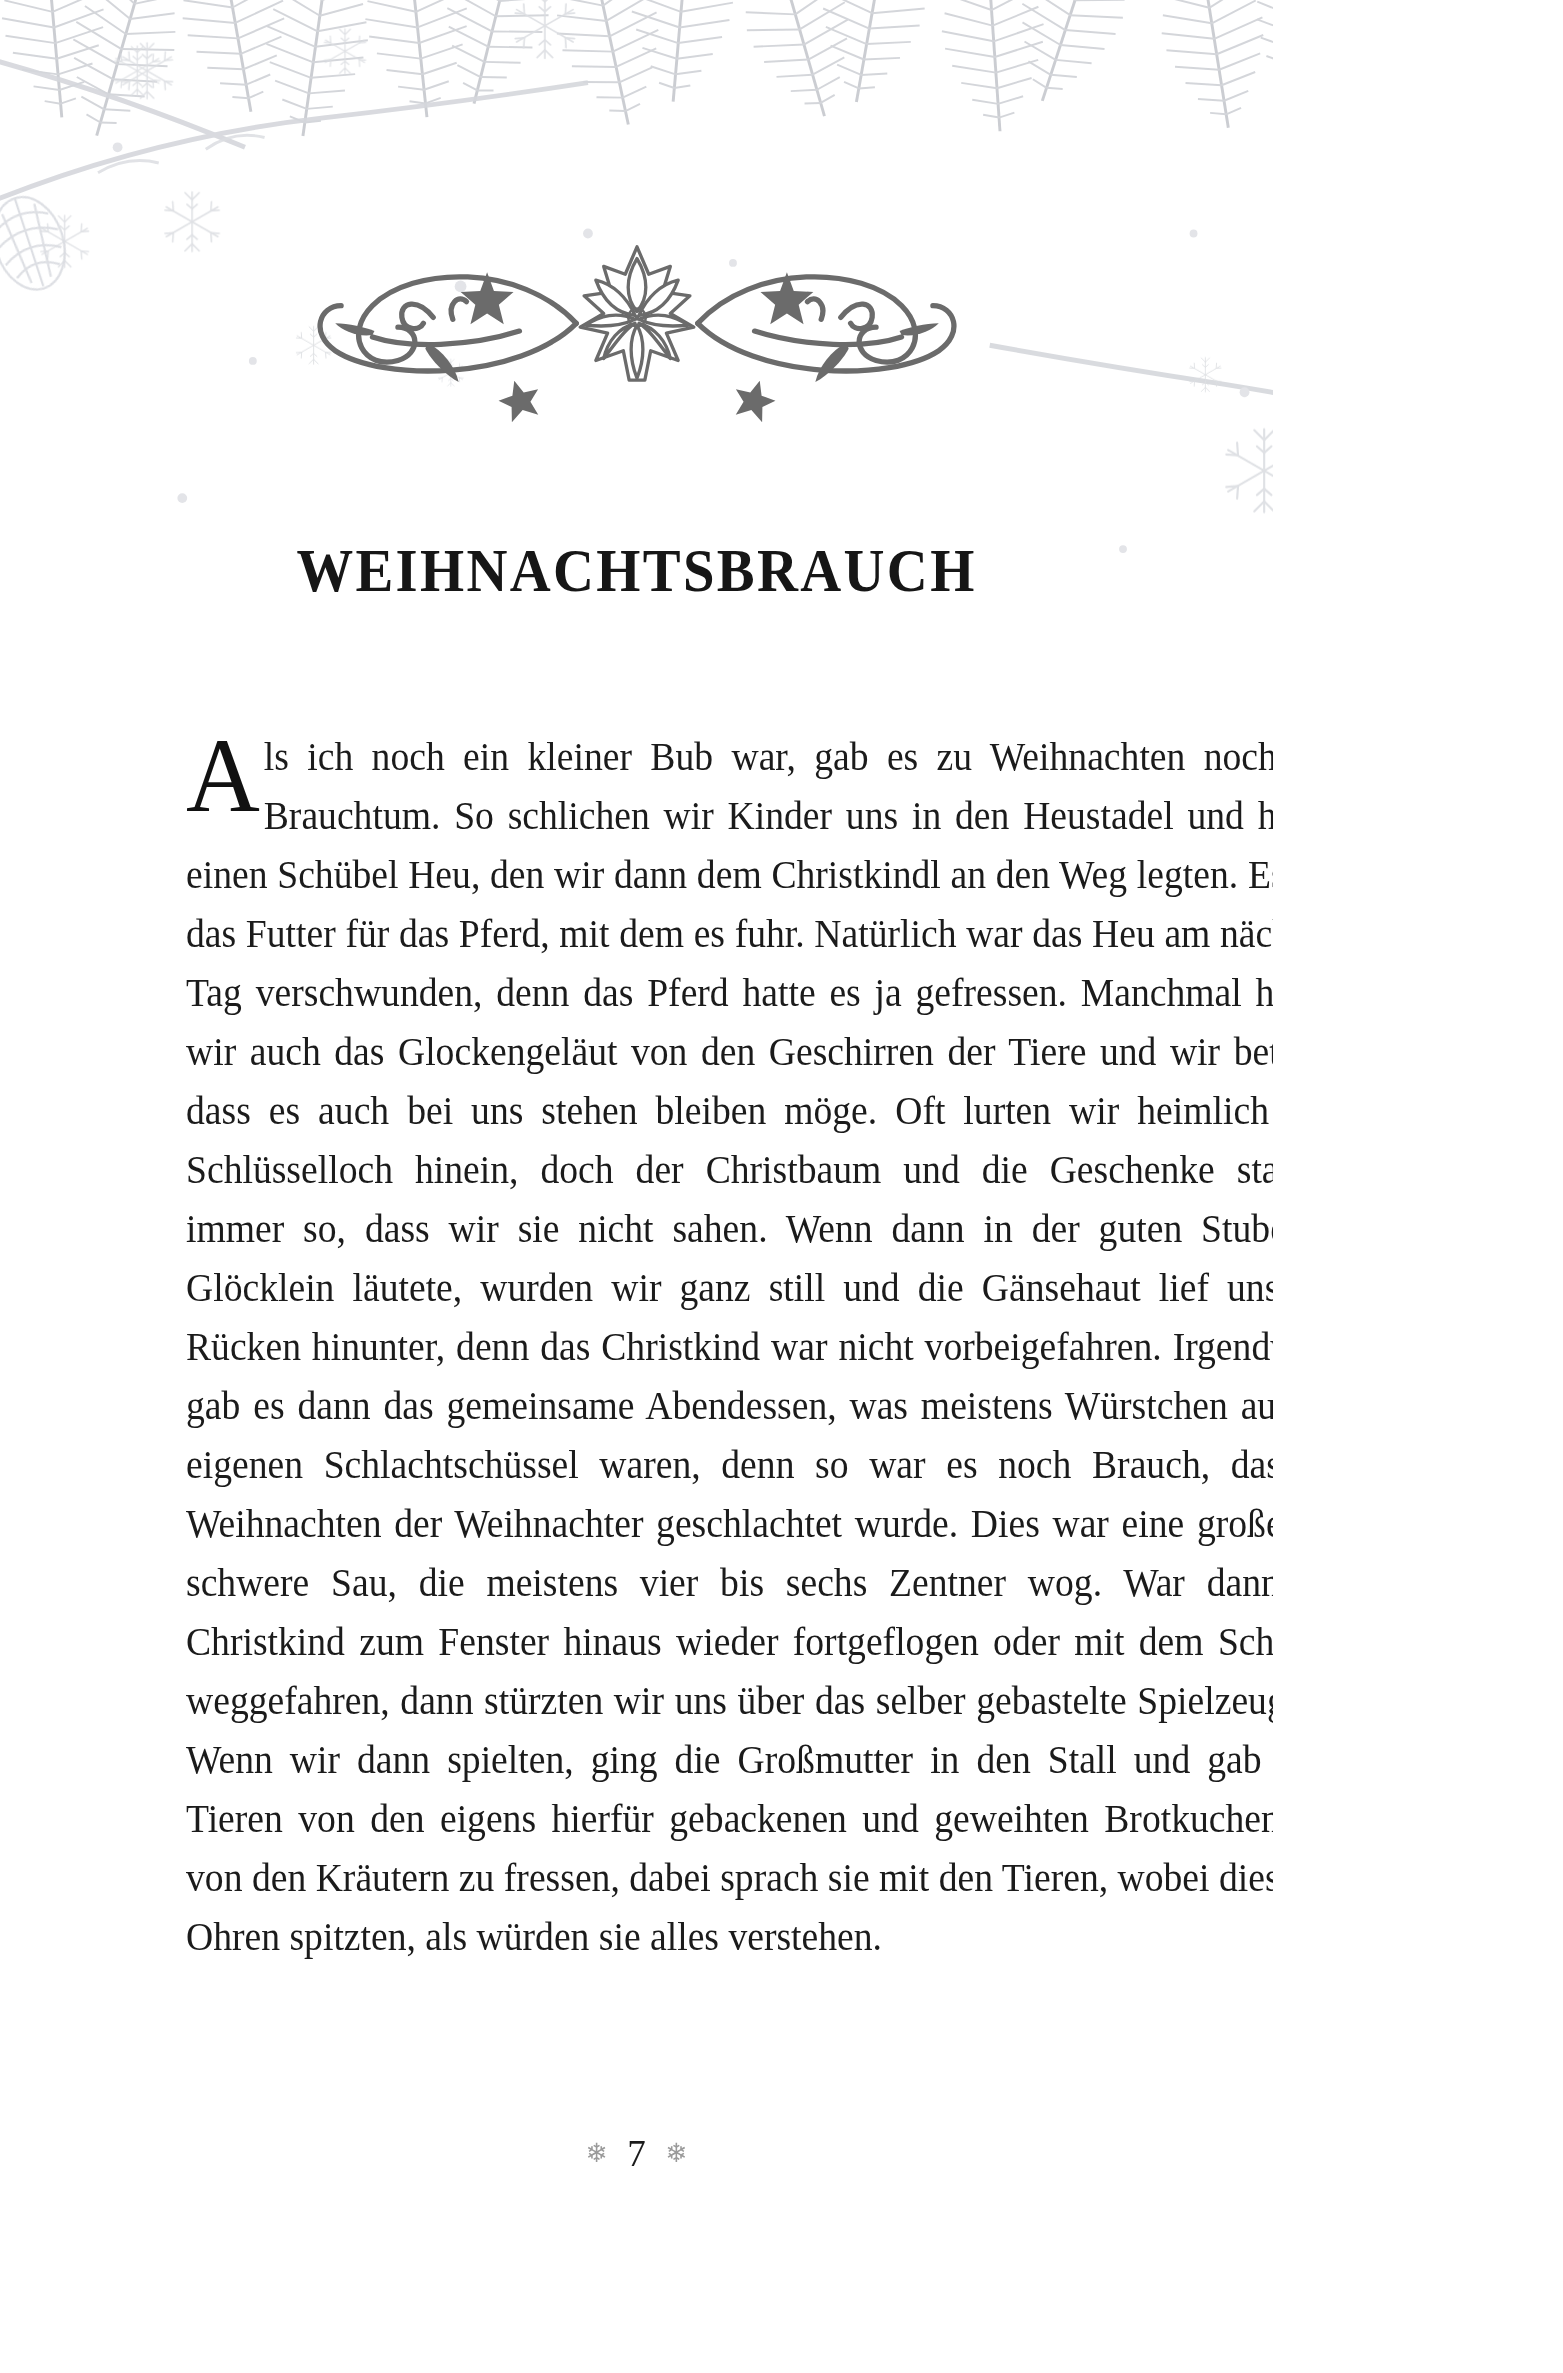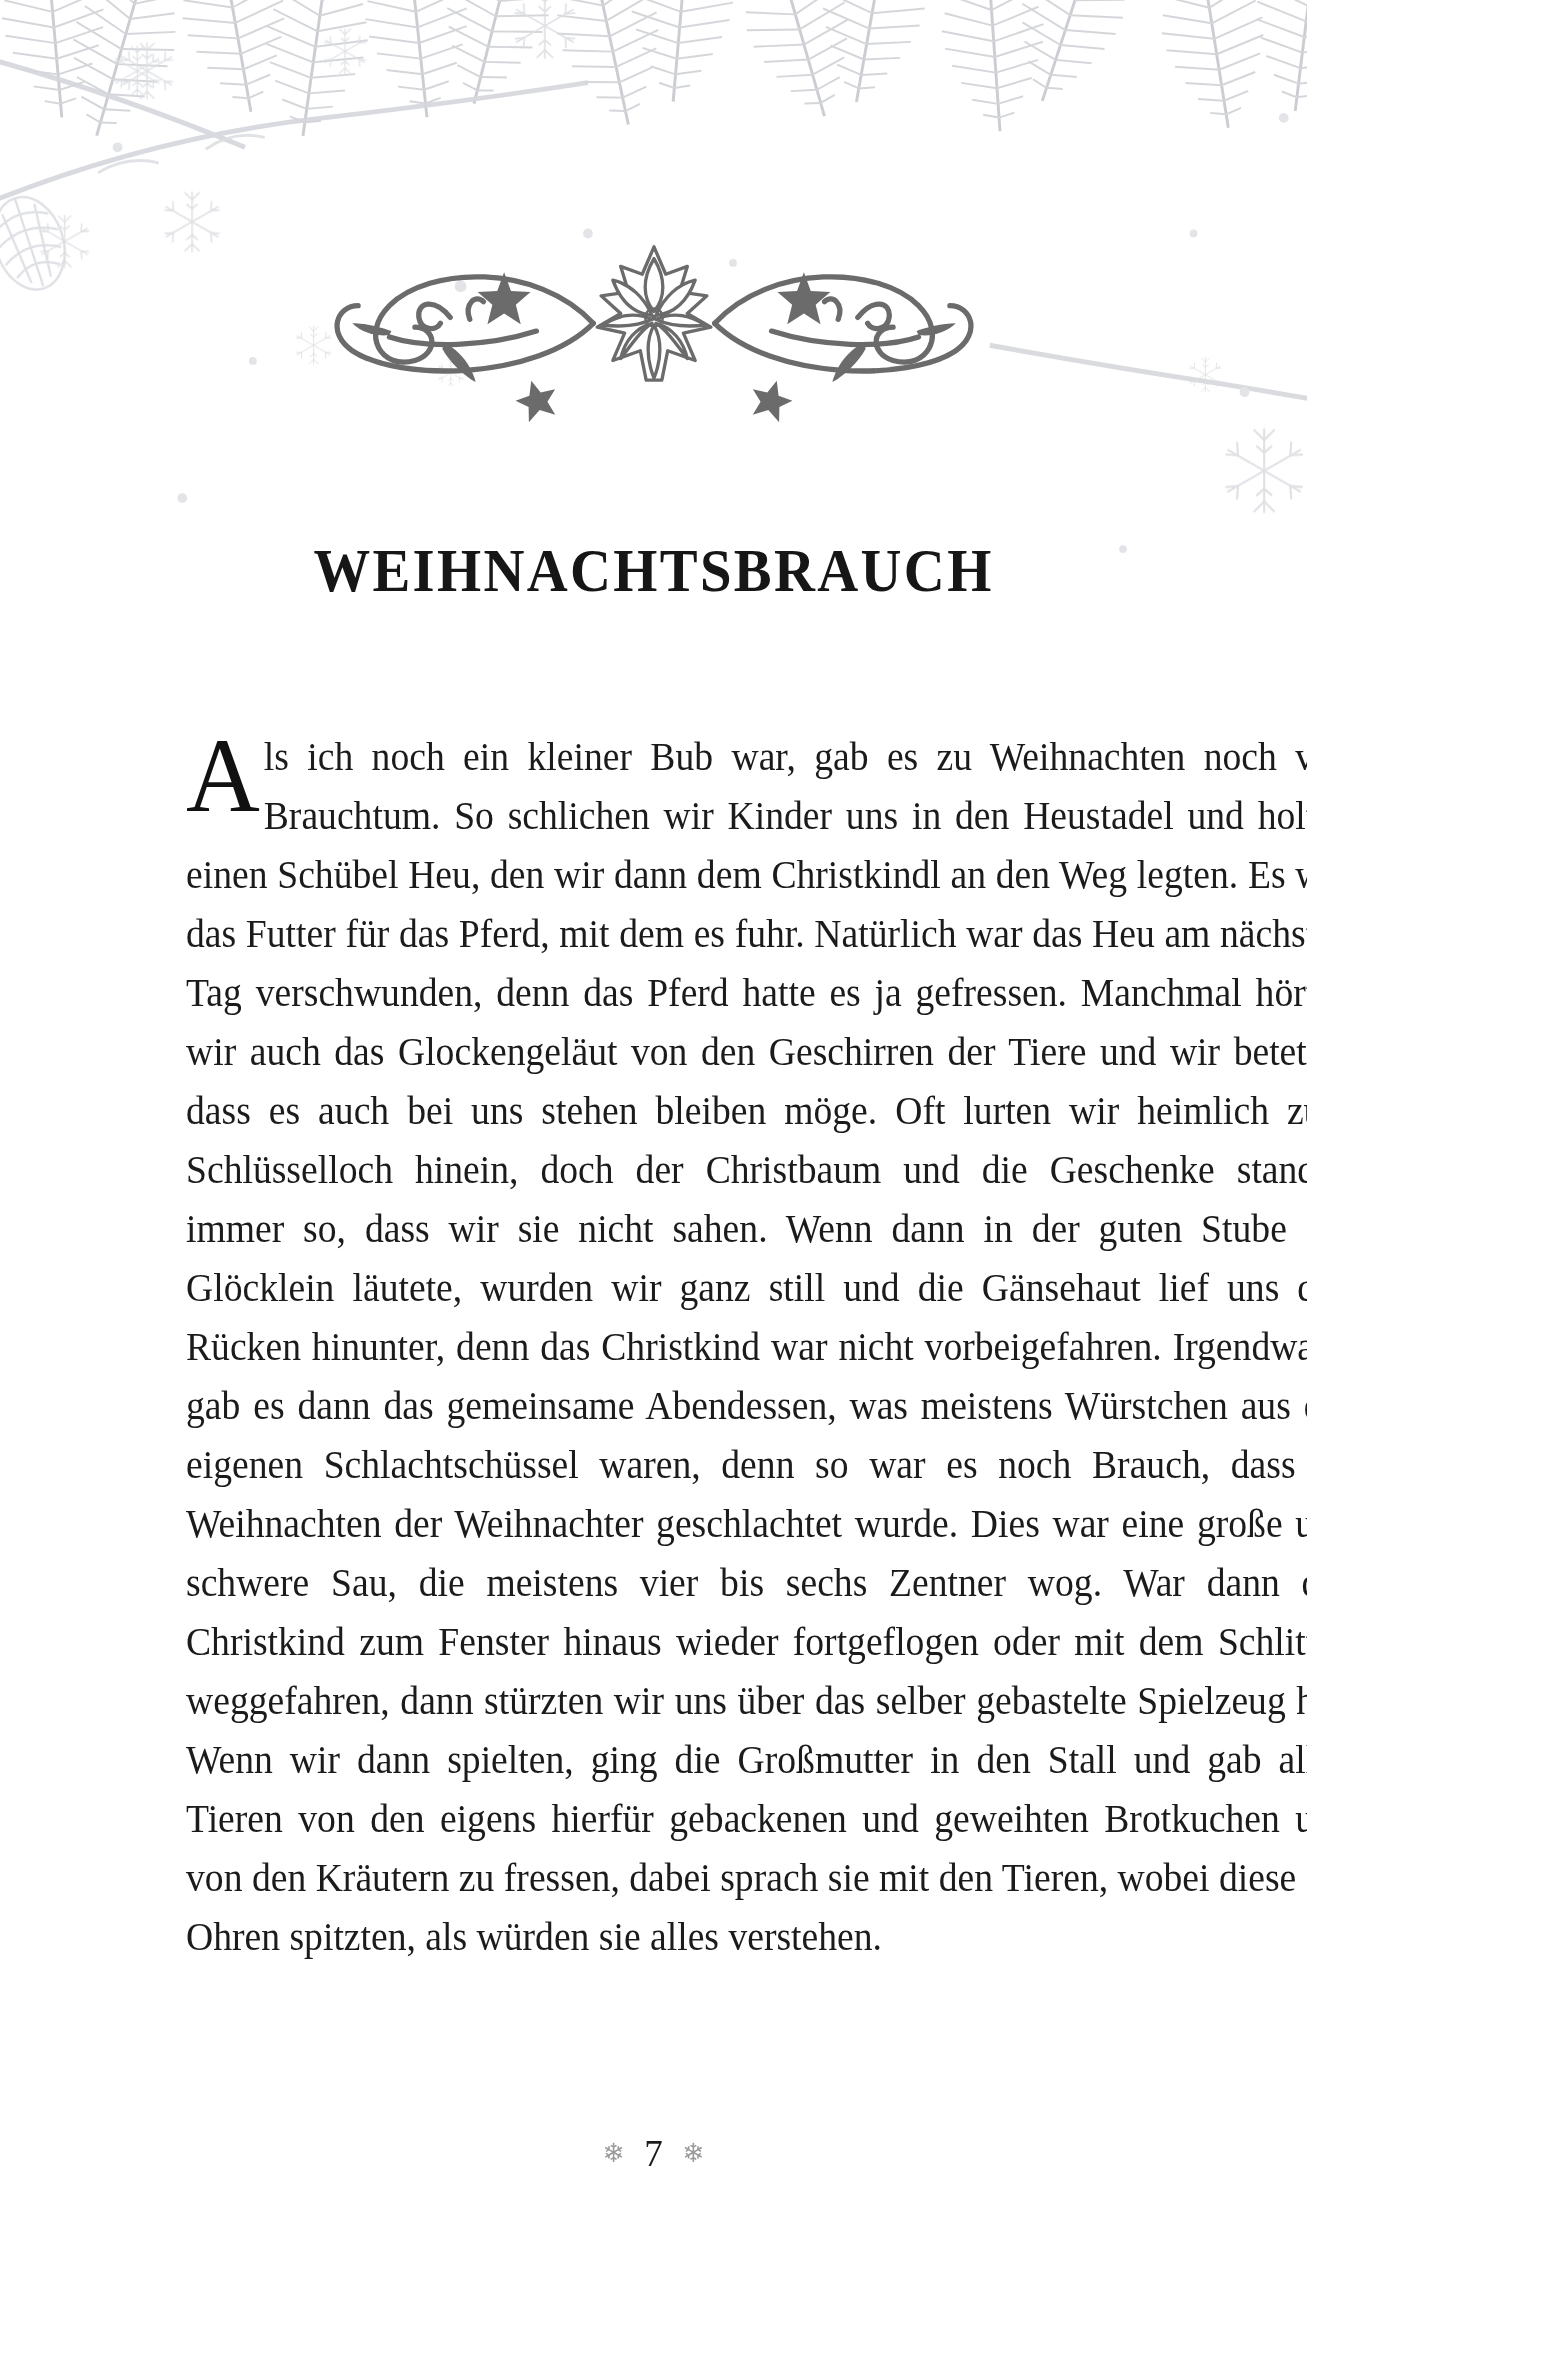--- a/index.html
+++ b/index.html
@@ -8,21 +8,20 @@
     padding: 0;
     background: #ffffff;
   }
   .page {
     position: relative;
     width: 1273px;
     height: 2374px;
     background: #ffffff;
     overflow: hidden;
     font-family: "Liberation Serif", "DejaVu Serif", serif;
-    padding-left: 34px;
   }
 
   
   .bg-decor {
     position: absolute;
     left: 0; top: 0;
     width: 1563px;
     height: 2374px;
     pointer-events: none;
   }

